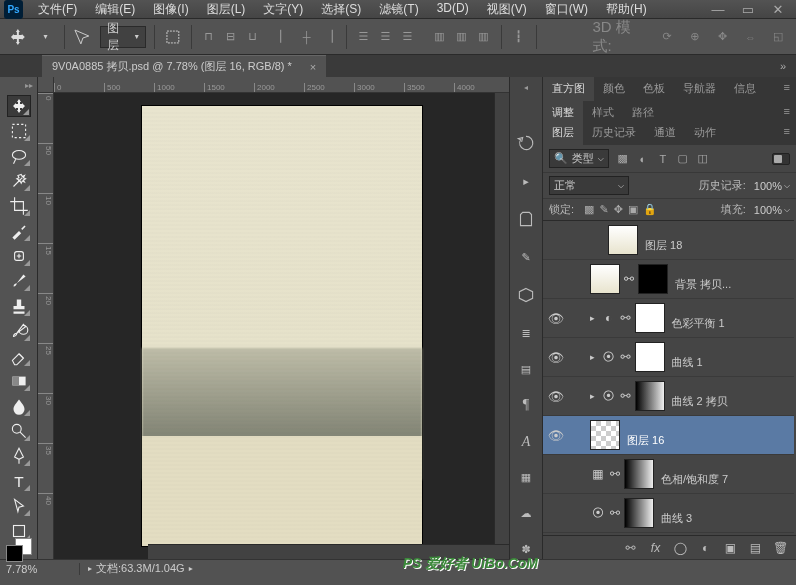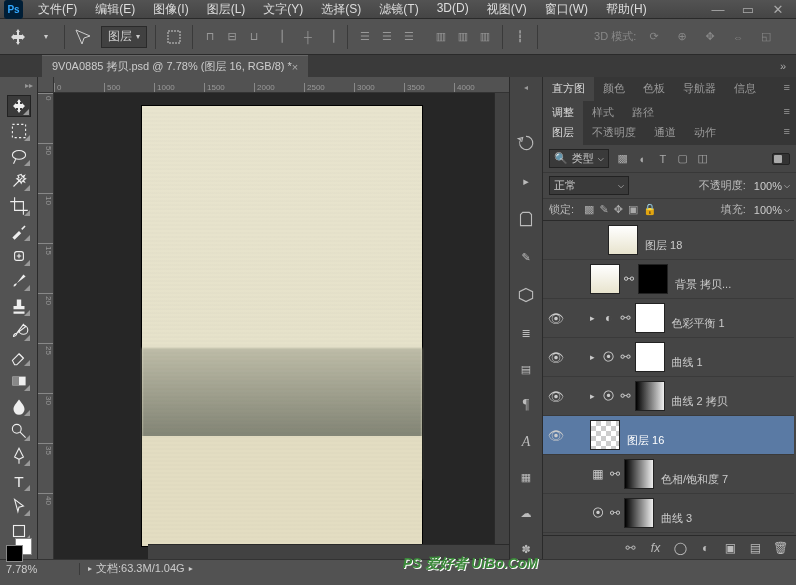--- a/index.html
+++ b/index.html
@@ -12,25 +12,25 @@
   .win-controls { margin-left: auto; display: flex; gap: 2px; }
   .win-btn { width: 28px; height: 18px; display: flex; align-items: center; justify-content: center; color: #aaa; font-size: 13px; }
   
   .optbar { height: 36px; background: #535353; border-bottom: 1px solid #2a2a2a; display: flex; align-items: center; padding: 0 8px; gap: 8px; }
   .opt-icon { width: 20px; height: 20px; display: flex; align-items: center; justify-content: center; color: #ccc; }
   .opt-sep { width: 1px; height: 24px; background: #3a3a3a; }
   .opt-combo { display: flex; align-items: center; background: #414141; border: 1px solid #2a2a2a; padding: 1px 6px; height: 22px; font-size: 12px; gap: 4px; }
   .opt-combo .tri { font-size: 8px; }
   .align-icons { display: flex; gap: 4px; }
   .align-ic { width: 18px; height: 18px; display: flex; align-items: center; justify-content: center; color: #999; }
-  .opt-text { color: #888; font-size: 11px; margin-left: 48px; }
+  .opt-text { color: #888; font-size: 15px; margin-left: 48px; }
   .opt-square { width: 20px; height: 20px; display:flex; align-items:center; justify-content:center; color: #888; }
   
   .tabbar { height: 22px; background: #3a3a3a; display: flex; align-items: center; padding: 0 4px 0 42px; }
-  .doc-tab { background: #525252; padding: 3px 10px; font-size: 11px; display: flex; align-items: center; gap: 0; border-top: 1px solid #666; }
+  .doc-tab { background: #525252; padding: 3px 10px; font-size: 11px; display: flex; align-items: center; gap: 18px; border-top: 1px solid #666; }
   .doc-tab .close { font-size: 11px; color: #aaa; }
   .tab-dd { margin-left: auto; color: #aaa; padding: 0 6px; }
   
   .workarea { display: flex; height: calc(585px - 27px - 36px - 22px - 18px); }
   
   .toolbox { width: 38px; background: #535353; border-right: 1px solid #2a2a2a; display: flex; flex-direction: column; align-items: center; padding: 4px 0; gap: 3px; }
   .toolbox .ddarrow { align-self: flex-end; margin-right:4px; margin-bottom: 2px; font-size: 8px; color: #999; }
   .tool { width: 24px; height: 22px; display: flex; align-items: center; justify-content: center; color: #ddd; cursor: default; position: relative;}
   .tool.sel { background: #3a3a3a; border: 1px solid #222; }
   .tool-br::after { content: ''; position:absolute; bottom:1px; right:1px; border: 3px solid transparent; border-right-color:#999; border-bottom-color:#999; }
@@ -373,42 +373,42 @@
     <div class="adjust-row">
       <div class="rp-tab sel">调整</div>
       <div class="rp-tab">样式</div>
       <div class="rp-tab">路径</div>
       <div class="rp-menu">≡</div>
     </div>
 
     <div class="layerspanel">
       <div class="rp-tabs">
         <div class="rp-tab sel">图层</div>
-        <div class="rp-tab">不透明度</div>
+        <div class="rp-tab">历史记录</div>
         <div class="rp-tab">通道</div>
         <div class="rp-tab">动作</div>
         <div class="rp-menu">≡</div>
       </div>
       <div class="lp-type">
         <div class="lp-combo">🔍 <span>类型</span> <span style="font-size:8px;">⌵</span></div>
         <div class="lp-filter-ics">
           <div class="lp-filter-ic">▩</div>
           <div class="lp-filter-ic">◐</div>
           <div class="lp-filter-ic">T</div>
           <div class="lp-filter-ic">▢</div>
           <div class="lp-filter-ic">◫</div>
         </div>
         <div class="lp-toggle"></div>
       </div>
       <div class="lp-row">
         <div class="lp-combo" style="min-width:80px;">
             <span>正常</span>
             <span style="margin-left:auto;font-size:8px;">⌵</span>
           </div>
-        <span class="label" style="margin-left:auto;">不透明度:</span>
+        <span class="label" style="margin-left:auto;">历史记录:</span>
         <div class="lp-val">
             <span>100%</span>
             <span style="font-size:8px;">⌵</span>
           </div>
       </div>
       <div class="lp-row">
         <span class="label">锁定:</span>
         <div class="lp-lock-ics">
           <span>▩</span>
           <span>✎</span>

